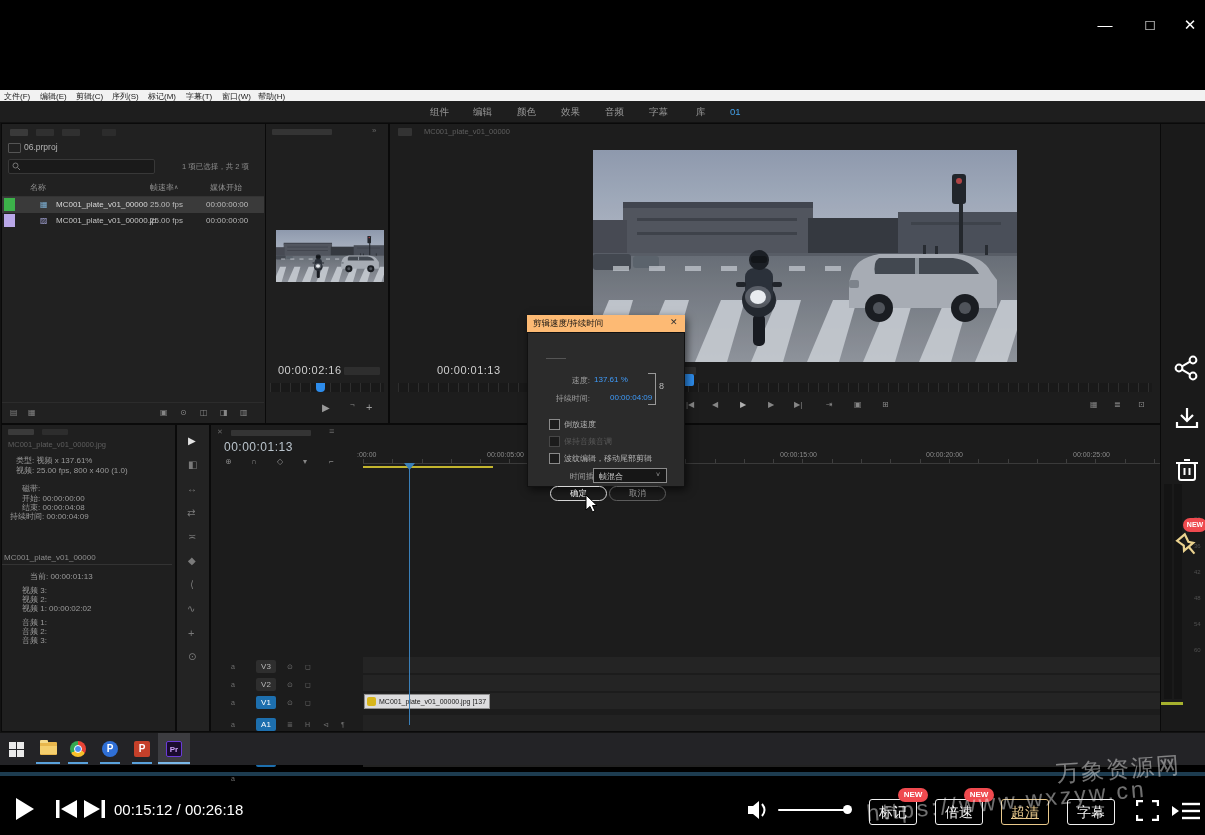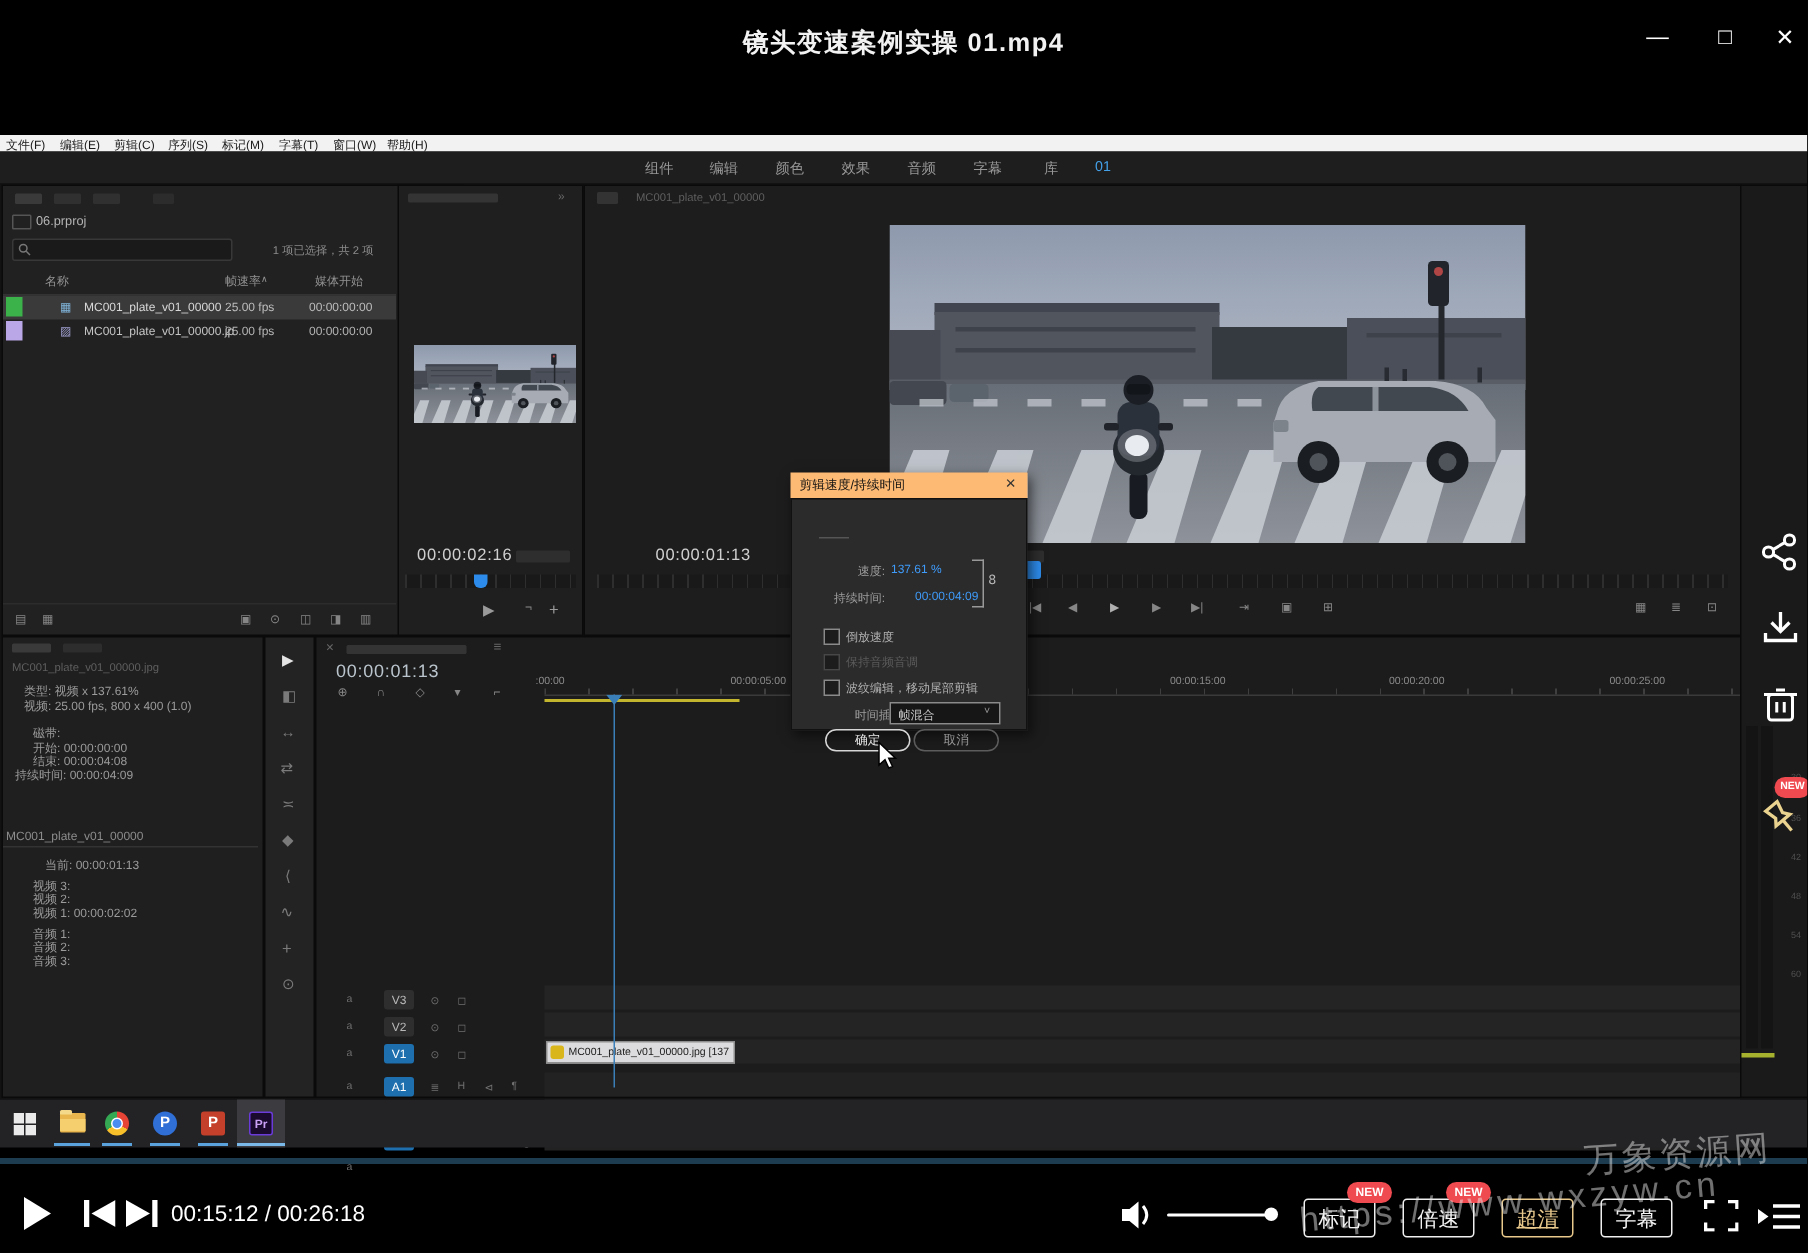--- a/index.html
+++ b/index.html
@@ -115,21 +115,20 @@
           <circle cx="120" cy="62" r="14" fill="#14161a"></circle>
             <circle cx="120" cy="62" r="6" fill="#4c4f55"></circle>
           <rect x="4" y="34" width="10" height="8" rx="2" fill="#7d828a"></rect>
         </g>
         <rect width="424" height="212" fill="#8a93a6" opacity="0.06"></rect>
       </g>
     </defs>
   </svg>
 
   <div class="abs topbar">
-    <div class="abs ptitle">镜头变速案例实操 01.mp4</div>
     <div class="abs wc" style="left:1093px;">—</div>
     <div class="abs wc" style="left:1138px;">□</div>
     <div class="abs wc" style="left:1178px;">✕</div>
   </div>
 
 
   <div class="abs prmenu">
     <span class="menuitem" style="left:4px">文件(F)</span>
     <span class="menuitem" style="left:40px">编辑(E)</span>
     <span class="menuitem" style="left:76px">剪辑(C)</span>

